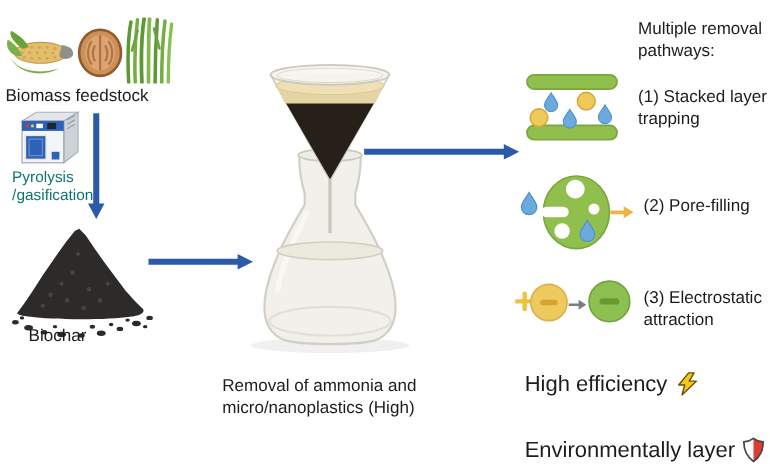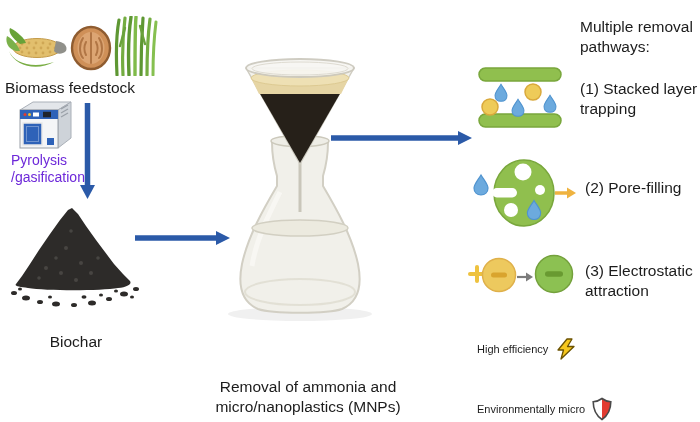--- a/index.html
+++ b/index.html
@@ -2,24 +2,24 @@
 <html><head>
 <meta charset="utf-8">
 <style>
   html,body{margin:0;padding:0;background:#fff;}
   #stage{
     position:relative;width:700px;height:422px;background:#ffffff;overflow:hidden;
     font-family:"Liberation Sans","DejaVu Sans",sans-serif;color:#1c1c1c;
   }
   .abs{position:absolute;}
   .lbl{font-size:15.5px;line-height:20px;color:#1c1c1c;}
-  .lbl-sm{font-size:14px;line-height:17px;color:#6d28d9;}
-  .center{text-align:center;margin-top:36px;}
+  .lbl-sm{font-size:14px;line-height:17px;color:#0f766e;}
+  .center{}
   .benefit-row{display:flex;align-items:center;gap:7px;height:24px;}
-  .benefit-label{font-size:11px;white-space:nowrap;}
+  .benefit-label{font-size:20px;white-space:nowrap;}
   .recycle-glyph{font-family:"DejaVu Sans",sans-serif;font-size:22px;line-height:22px;color:#17a62a;font-weight:bold;}
   svg{display:block;}
 </style>
 </head>
 <body>
 
 <div id="stage">
 
   <svg class="abs" style="left:6px;top:28px" width="66" height="42" viewBox="0 0 66 42">
     <path d="M3,23 C8,35 26,41 48,34 C32,43 9,39 3,23 Z" fill="#79ad44"></path>
@@ -140,21 +140,21 @@
     <ellipse cx="100" cy="111" rx="29" ry="5.5" fill="#eeede6" stroke="#ccc9bc" stroke-width="1.5"></ellipse>
     <line x1="100" y1="132" x2="100" y2="182" stroke="#c9c6ba" stroke-width="3"></line>
     <path d="M46,38 L100,134 L154,38 Z" fill="#f3f2ec" stroke="#cfccc1" stroke-width="1.5" stroke-linejoin="round"></path>
     <path d="M59,62 L141,62 L100,133 Z" fill="#262019"></path>
     <path d="M51,48 L149,48 L141,64 L59,64 Z" fill="#e6d5a4"></path>
     <ellipse cx="100" cy="48" rx="49" ry="8" fill="#eee0b4" stroke="#ddca92" stroke-width="1"></ellipse>
     <ellipse cx="100" cy="38" rx="54" ry="9" fill="#f7f6f2" opacity="0.92" stroke="#cbc8bd" stroke-width="1.8"></ellipse>
     <ellipse cx="100" cy="38.5" rx="48" ry="6.5" fill="none" stroke="#dedbd1" stroke-width="1"></ellipse>
   </svg>
 
-  <div class="abs lbl center" style="left:202px;top:341px;width:212px">Removal of ammonia and micro/nanoplastics (MNPs)</div>
+  <div class="abs lbl center" style="left:202px;top:341px;width:212px">Removal of ammonia and micro/nanoplastics (High)</div>
 
   <svg class="abs" style="left:0;top:0" width="700" height="422" viewBox="0 0 700 422" pointer-events="none">
     <g stroke="#2b5aa8" stroke-width="5.5" fill="#2b5aa8">
       <line x1="87.5" y1="103" x2="87.5" y2="186"></line>
       <polygon points="87.5,199 80,185 95,185" stroke="none"></polygon>
       <line x1="135" y1="238" x2="217" y2="238"></line>
       <polygon points="230,238 216,231 216,245" stroke="none"></polygon>
       <line x1="331" y1="138" x2="459" y2="138"></line>
       <polygon points="472,138 458,131 458,145" stroke="none"></polygon>
     </g>
@@ -206,21 +206,21 @@
 
   <div class="abs benefit-row" style="left:477px;top:337px">
     <span class="benefit-label">High efficiency</span>
     <svg width="22" height="22" viewBox="0 0 22 22">
       <path d="M12,1 L3,12 L8.5,12 L6,21 L19,8.5 L12.5,8.5 L17,1 Z" fill="#f7c71c" stroke="#6b5200" stroke-width="1.3" stroke-linejoin="round"></path>
     </svg>
   </div>
 
 
   <div class="abs benefit-row" style="left:477px;top:397px">
-    <span class="benefit-label">Environmentally micro</span>
+    <span class="benefit-label">Environmentally layer</span>
     <svg width="20" height="24" viewBox="0 0 20 24">
       <path d="M10,1.5 C12.8,3.6 16.2,4.6 18.8,4.7 C18.8,12.5 15.3,18.8 10,22.5 C4.7,18.8 1.2,12.5 1.2,4.7 C3.8,4.6 7.2,3.6 10,1.5 Z" fill="#ffffff"></path>
       <path d="M10,1.5 C12.8,3.6 16.2,4.6 18.8,4.7 C18.8,12.5 15.3,18.8 10,22.5 Z" fill="#e23b31"></path>
       <path d="M10,1.5 C12.8,3.6 16.2,4.6 18.8,4.7 C18.8,12.5 15.3,18.8 10,22.5 C4.7,18.8 1.2,12.5 1.2,4.7 C3.8,4.6 7.2,3.6 10,1.5 Z" fill="none" stroke="#4a4a4a" stroke-width="1.6"></path>
     </svg>
   </div>
 
 </div>
 
 </body></html>

